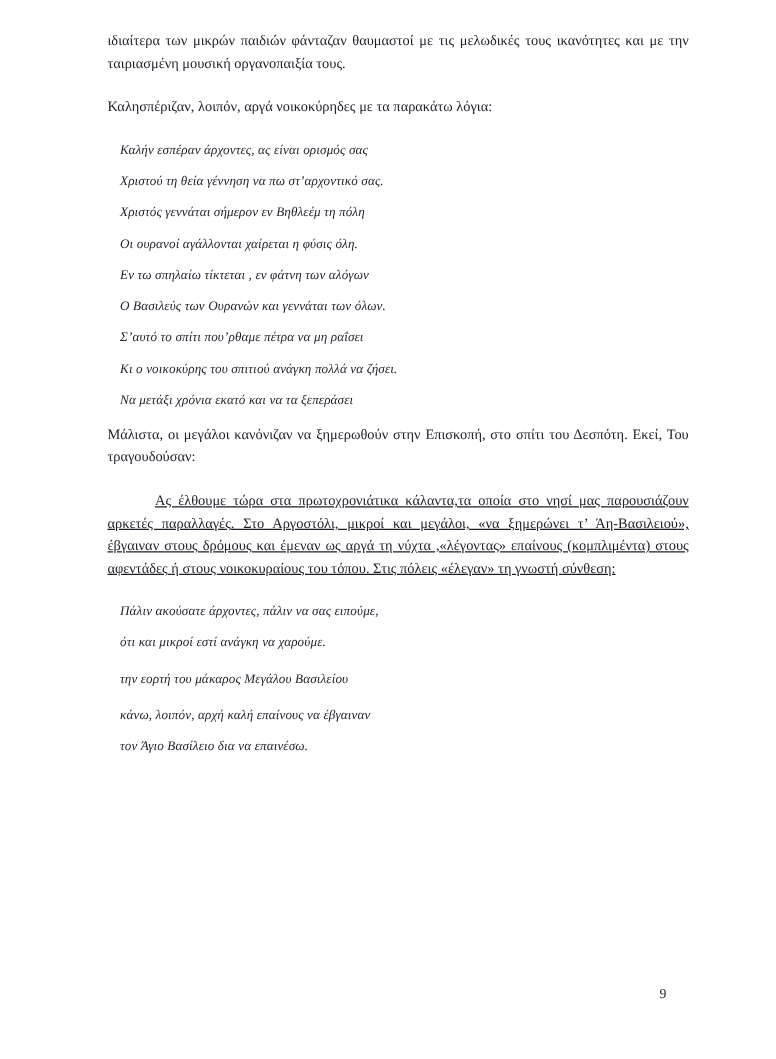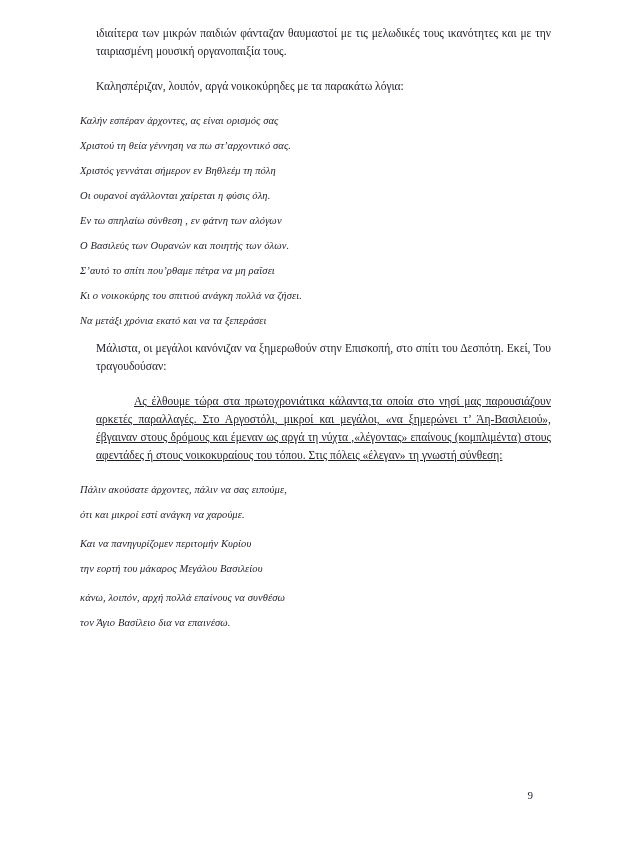--- a/index.html
+++ b/index.html
@@ -15,25 +15,25 @@
     background: #ffffff;
     color: #1e1e28;
     font-family: "Liberation Serif", serif;
     padding: 24px 70px 0 80px;
     overflow: hidden;
   }
   p { margin: 0; }
   .body-par {
     font-size: 11.5px;
     line-height: 18px;
-    margin: 0 0 17px 16px;
+    margin: 0 0 17px 6px;
   }
   .just { text-align: justify; }
   .indent { text-indent: 38px; text-decoration: underline; }
-  .couplet { margin: 0 0 9px 0; }
+  .couplet { margin: 0 0 9px 16px; }
   .couplet.wide { margin-bottom: 15px; }
   .verse-line {
     font-style: italic;
     font-size: 10.5px;
     line-height: 14px;
     margin: 0 0 11px 0;
     letter-spacing: 0.1px;
   }
   .verse-group { margin: 0 0 0 0; padding-top: 2px; }
   .after-verses { margin-top: 0; }
@@ -57,22 +57,22 @@
   <div class="verse-group">
     <div class="couplet">
       <p class="verse-line">Καλήν εσπέραν άρχοντες, ας είναι ορισμός σας</p>
       <p class="verse-line">Χριστού τη θεία γέννηση να πω  στ’αρχοντικό σας.</p>
     </div>
     <div class="couplet">
       <p class="verse-line">Χριστός γεννάται σήμερον εν Βηθλεέμ τη πόλη</p>
       <p class="verse-line">Οι ουρανοί αγάλλονται χαίρεται η φύσις όλη.</p>
     </div>
     <div class="couplet">
-      <p class="verse-line">Εν τω σπηλαίω σύνθεση , εν φάτνη των αλόγων</p>
-      <p class="verse-line">Ο Βασιλεύς των Ουρανών και ποιητής των όλων.</p>
+      <p class="verse-line">Εν τω σπηλαίω τίκτεται , εν φάτνη των αλόγων</p>
+      <p class="verse-line">Ο Βασιλεύς των Ουρανών και γεννάται των όλων.</p>
     </div>
     <div class="couplet">
       <p class="verse-line">Σ’αυτό το σπίτι που’ρθαμε πέτρα να μη ραΐσει</p>
       <p class="verse-line">Κι ο νοικοκύρης του σπιτιού ανάγκη πολλά να ζήσει.</p>
     </div>
     <div class="couplet">
       <p class="verse-line">Να μετάξι χρόνια εκατό και να τα ξεπεράσει</p>
     </div>
   </div>
 
@@ -80,24 +80,23 @@
 
 
   <p class="body-par just indent after-verses">Ας έλθουμε τώρα στα πρωτοχρονιάτικα κάλαντα,τα οποία στο νησί μας παρουσιάζουν αρκετές παραλλαγές. Στο Αργοστόλι, μικροί και μεγάλοι, «να ξημερώνει τ’ Άη-Βασιλειού», έβγαιναν στους δρόμους και έμεναν ως αργά τη νύχτα ,«λέγοντας» επαίνους (κομπλιμέντα) στους αφεντάδες ή στους νοικοκυραίους του τόπου. Στις πόλεις «έλεγαν» τη γνωστή σύνθεση:</p>
 
   <div class="verse-group">
     <div class="couplet wide">
       <p class="verse-line">Πάλιν ακούσατε άρχοντες, πάλιν να σας ειπούμε,</p>
       <p class="verse-line">ότι και μικροί εστί ανάγκη να χαρούμε.</p>
     </div>
     <div class="couplet wide">
-      <p class="verse-line">Και να πανηγυρίζομεν περιτομήν Κυρίου</p>
       <p class="verse-line">την εορτή του μάκαρος Μεγάλου Βασιλείου</p>
     </div>
     <div class="couplet wide">
-      <p class="verse-line">κάνω, λοιπόν, αρχή πολλά επαίνους να συνθέσω</p>
+      <p class="verse-line">κάνω, λοιπόν, αρχή καλή επαίνους να έβγαιναν</p>
       <p class="verse-line">τον Άγιο Βασίλειο δια να επαινέσω.</p>
     </div>
   </div>
 
   <div class="page-number">9</div>
 
 </div>
 
 </body></html>

